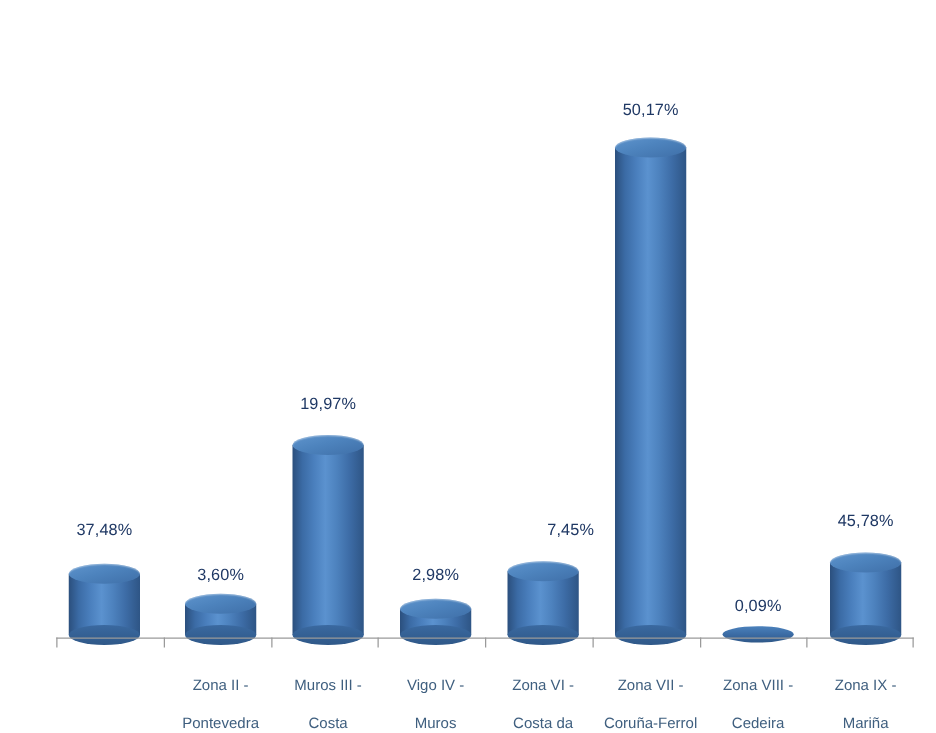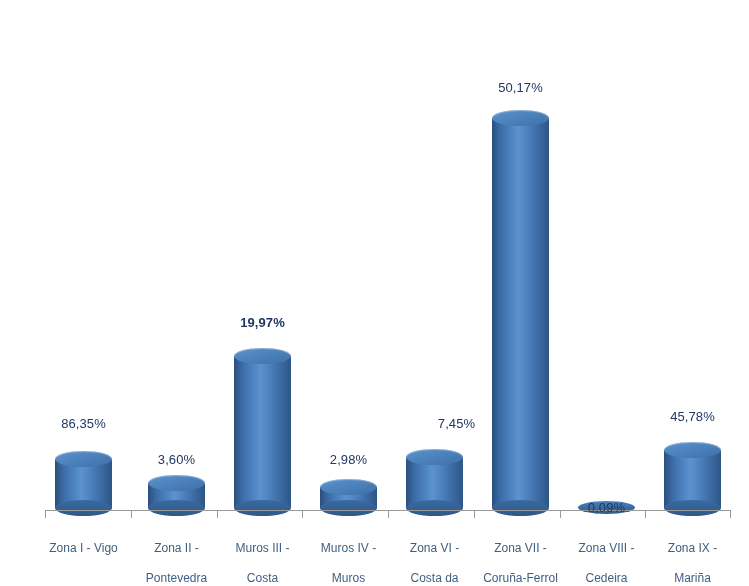--- a/index.html
+++ b/index.html
@@ -169,52 +169,49 @@
     <div class="axis-tick" style="left:45px;"></div>
     <div class="axis-tick" style="left:131px;"></div>
     <div class="axis-tick" style="left:217px;"></div>
     <div class="axis-tick" style="left:302px;"></div>
     <div class="axis-tick" style="left:388px;"></div>
     <div class="axis-tick" style="left:474px;"></div>
     <div class="axis-tick" style="left:560px;"></div>
     <div class="axis-tick" style="left:645px;"></div>
     <div class="axis-tick" style="left:730px;"></div>
 
-    <div class="data-label" style="left:40px; top:416px; width:87px;">86,35%</div>
+    <div class="data-label" style="left:40px; top:416px; width:87px;">37,48%</div>
 
     <div class="data-label" style="left:133px; top:452px; width:87px;">3,60%</div>
 
-    <div class="data-label" style="left:219px; top:315px; width:87px;font-weight:bold;">19,97%</div>
+    <div class="data-label" style="left:219px; top:315px; width:87px;">19,97%</div>
 
     <div class="data-label" style="left:305px; top:452px; width:87px;">2,98%</div>
 
     <div class="data-label" style="left:413px; top:416px; width:87px;">7,45%</div>
 
     <div class="data-label" style="left:477px; top:80px; width:87px;text-align:center;">50,17%</div>
 
-    <div class="data-label" style="left:563px; top:500px; width:87px;">0,09%</div>
+    <div class="data-label" style="left:563px; top:477px; width:87px;">0,09%</div>
 
     <div class="data-label" style="left:649px; top:409px; width:87px;">45,78%</div>
 
-    <div class="cat-label" style="left:40px; top:526px; width:87px;">
-      <div>Zona I - Vigo</div>
-    </div>
 
     <div class="cat-label" style="left:133px; top:526px; width:87px;">
       <div>Zona II -</div>
       <div>Pontevedra</div>
     </div>
 
     <div class="cat-label" style="left:219px; top:526px; width:87px;">
       <div>Muros III -</div>
       <div>Costa</div>
     </div>
 
     <div class="cat-label" style="left:305px; top:526px; width:87px;">
-      <div>Muros IV -</div>
+      <div>Vigo IV -</div>
       <div>Muros</div>
     </div>
 
     <div class="cat-label" style="left:391px; top:526px; width:87px;">
       <div>Zona VI -</div>
       <div>Costa da</div>
       
     </div>
 
     <div class="cat-label" style="left:474px; top:526px; width:93px;">

